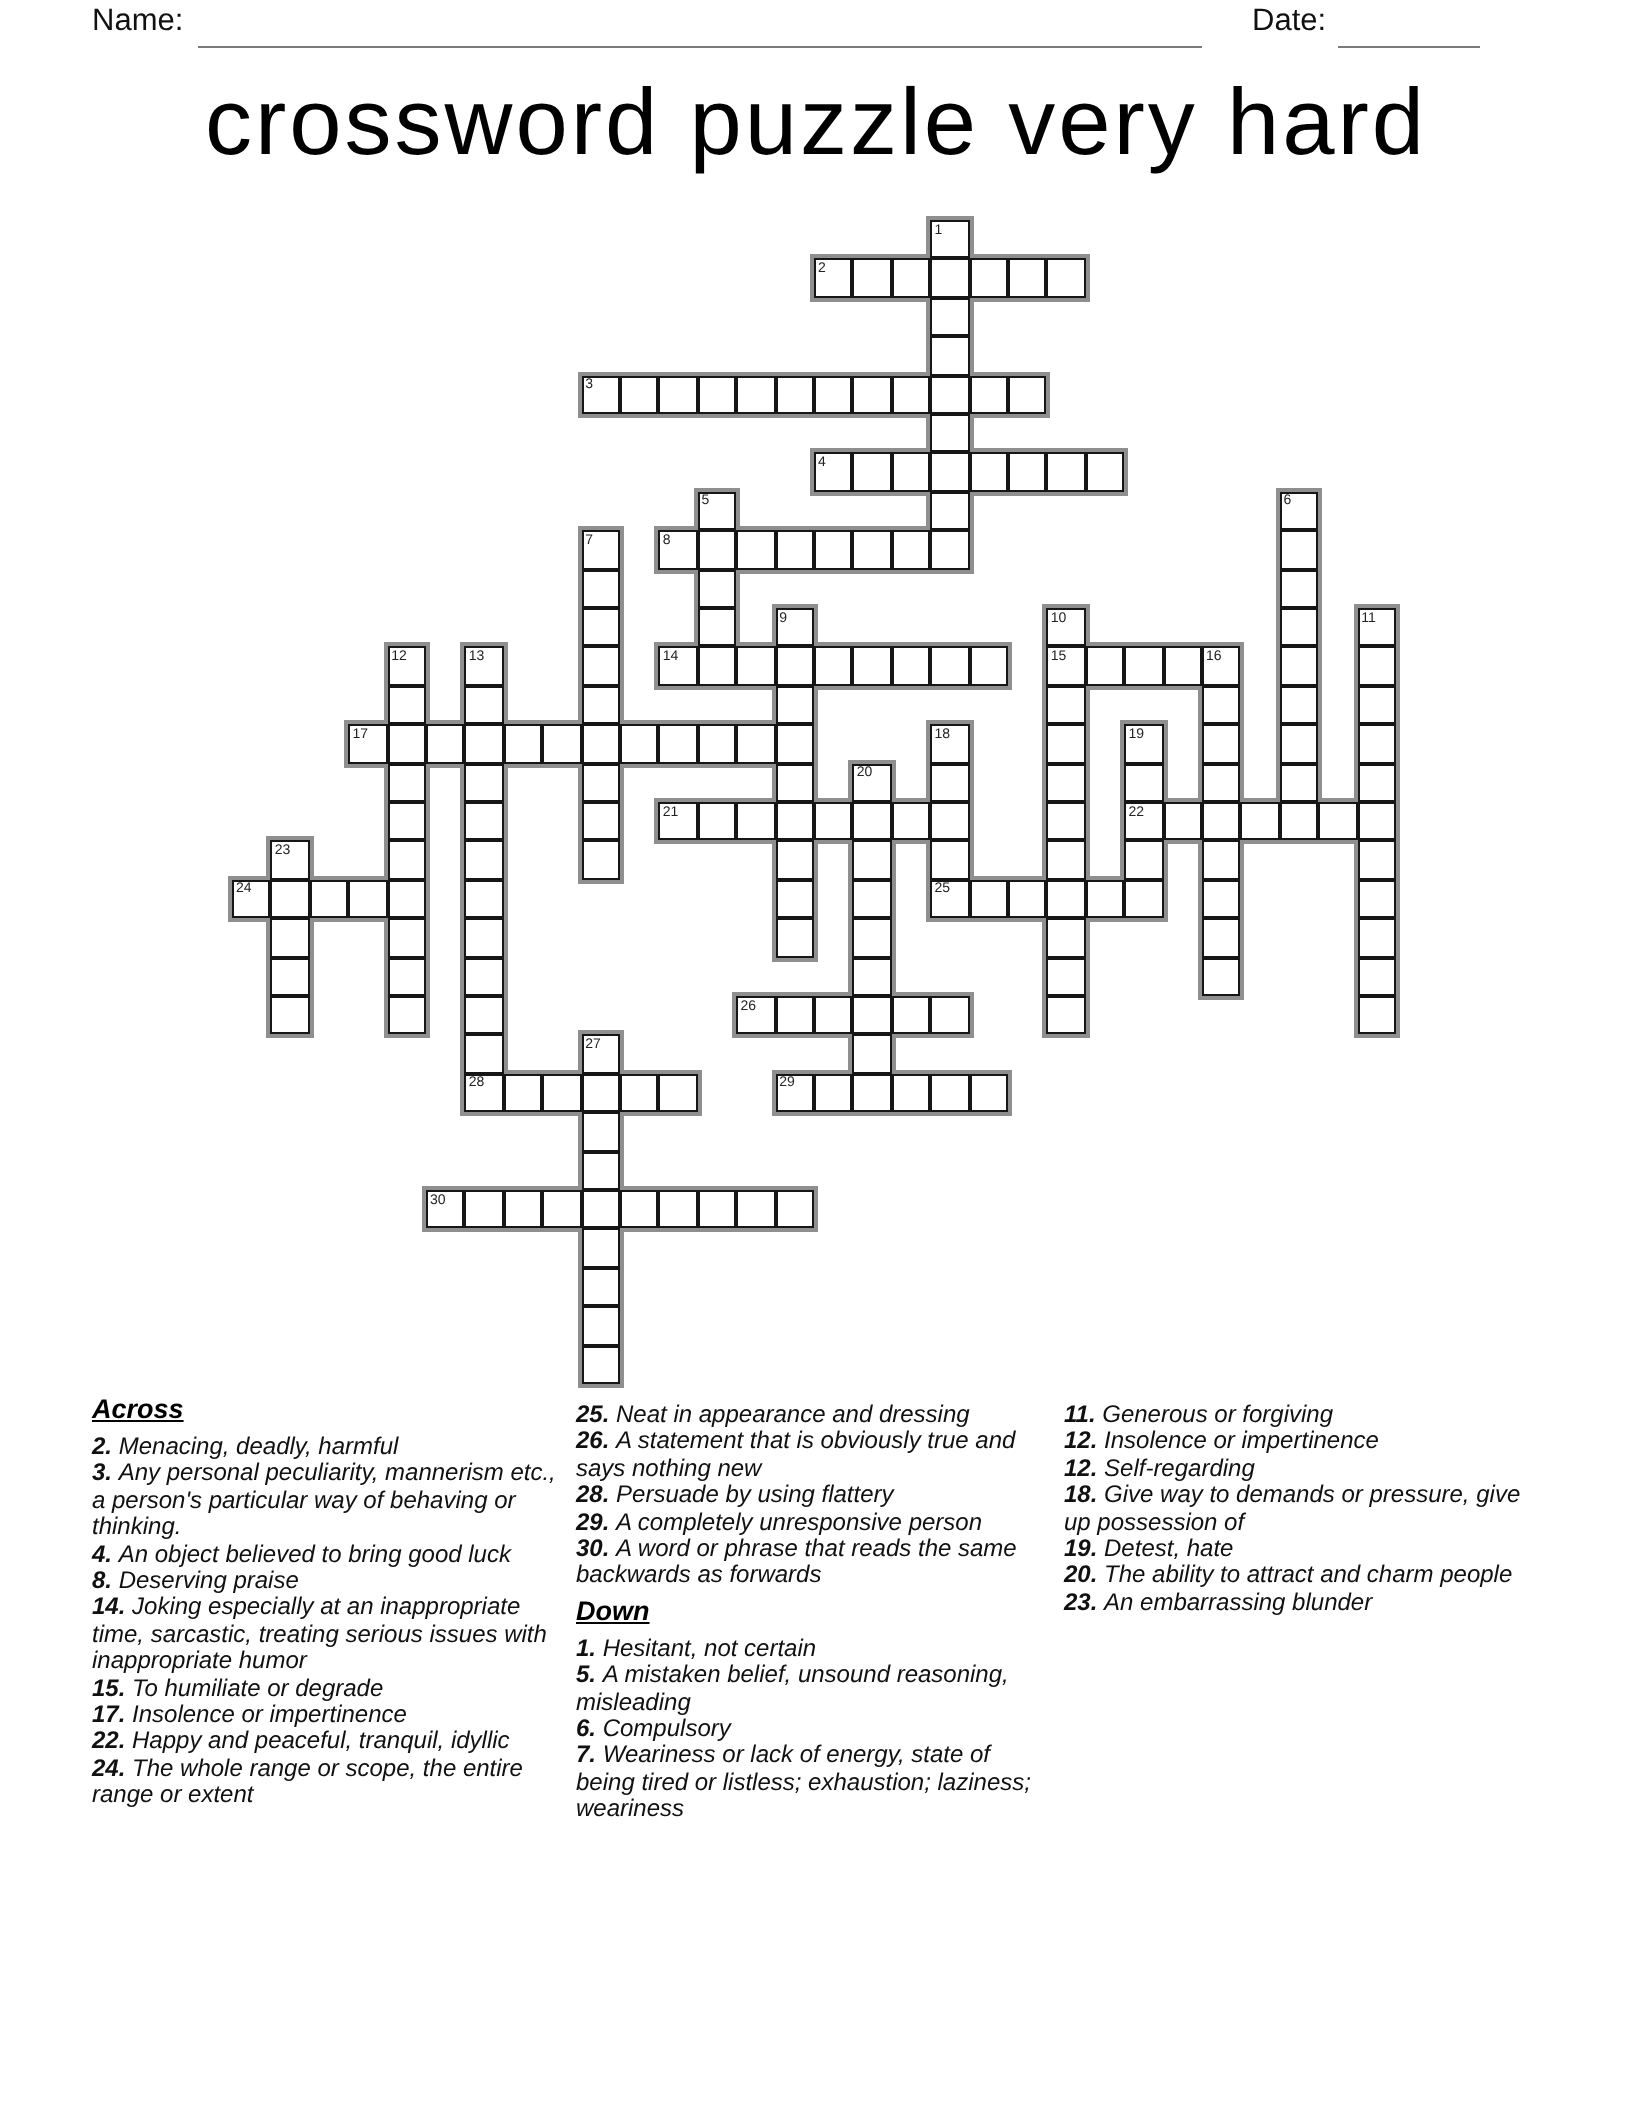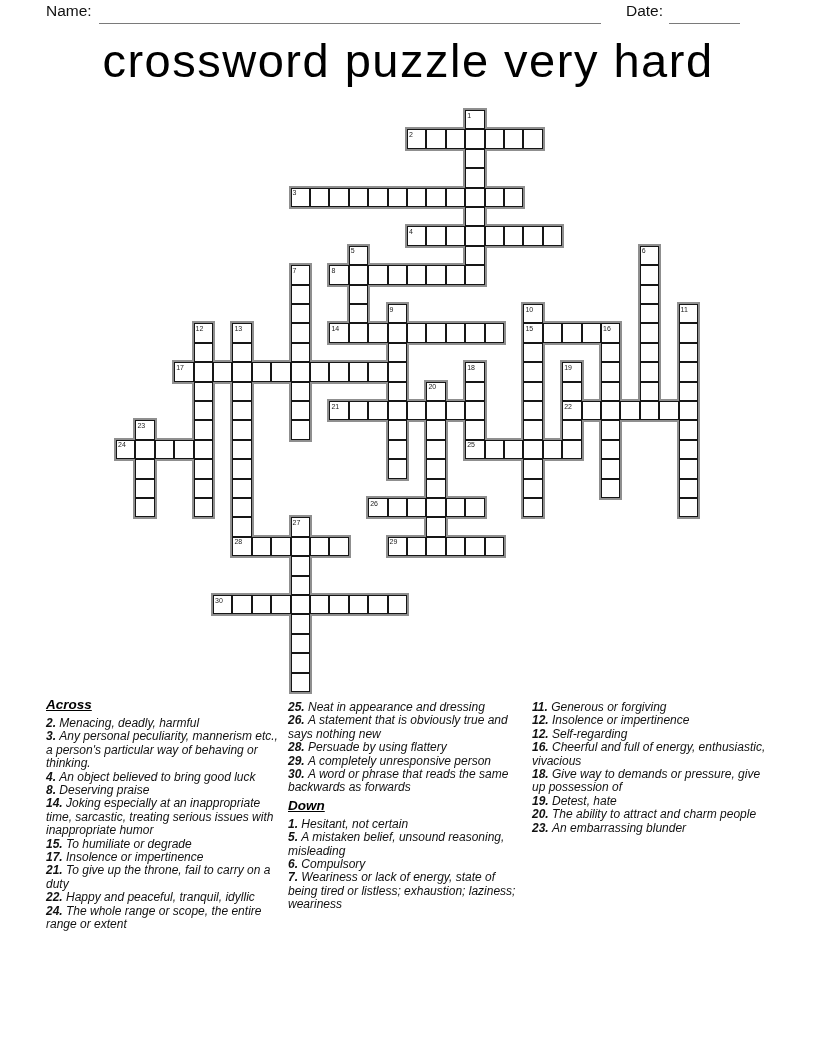--- a/index.html
+++ b/index.html
@@ -330,21 +330,20 @@
   <div class="clue-col" id="clue-col-1">
     <div class="clue-heading">Across</div>
     <div id="across-list-1">
         <p class="clue"><span class="clue-num">2. </span><span>Menacing, deadly, harmful</span></p>
         <p class="clue"><span class="clue-num">3. </span><span>Any personal peculiarity, mannerism etc., a person's particular way of behaving or thinking.</span></p>
         <p class="clue"><span class="clue-num">4. </span><span>An object believed to bring good luck</span></p>
         <p class="clue"><span class="clue-num">8. </span><span>Deserving praise</span></p>
         <p class="clue"><span class="clue-num">14. </span><span>Joking especially at an inappropriate time, sarcastic, treating serious issues with inappropriate humor</span></p>
         <p class="clue"><span class="clue-num">15. </span><span>To humiliate or degrade</span></p>
         <p class="clue"><span class="clue-num">17. </span><span>Insolence or impertinence</span></p>
-        <p class="clue"><span class="clue-num">21. </span><span>To give up the throne, fail to carry on a duty</span></p>
         <p class="clue"><span class="clue-num">22. </span><span>Happy and peaceful, tranquil, idyllic</span></p>
         <p class="clue"><span class="clue-num">24. </span><span>The whole range or scope, the entire range or extent</span></p>
       </div>
   </div>
 
   <div class="clue-col" id="clue-col-2">
     <div id="across-list-2">
         <p class="clue"><span class="clue-num">25. </span><span>Neat in appearance and dressing</span></p>
         <p class="clue"><span class="clue-num">26. </span><span>A statement that is obviously true and says nothing new</span></p>
         <p class="clue"><span class="clue-num">28. </span><span>Persuade by using flattery</span></p>
@@ -358,21 +357,20 @@
         <p class="clue"><span class="clue-num">6. </span><span>Compulsory</span></p>
         <p class="clue"><span class="clue-num">7. </span><span>Weariness or lack of energy, state of being tired or listless; exhaustion; laziness; weariness</span></p>
       </div>
   </div>
 
   <div class="clue-col" id="clue-col-3">
     <div id="down-list-2">
         <p class="clue"><span class="clue-num">11. </span><span>Generous or forgiving</span></p>
         <p class="clue"><span class="clue-num">12. </span><span>Insolence or impertinence</span></p>
         <p class="clue"><span class="clue-num">12. </span><span>Self-regarding</span></p>
-        <p class="clue"><span class="clue-num">16. </span><span>Cheerful and full of energy, enthusiastic, vivacious</span></p>
         <p class="clue"><span class="clue-num">18. </span><span>Give way to demands or pressure, give up possession of</span></p>
         <p class="clue"><span class="clue-num">19. </span><span>Detest, hate</span></p>
         <p class="clue"><span class="clue-num">20. </span><span>The ability to attract and charm people</span></p>
         <p class="clue"><span class="clue-num">23. </span><span>An embarrassing blunder</span></p>
       </div>
   </div>
 
 </div>
 
 </body></html>

